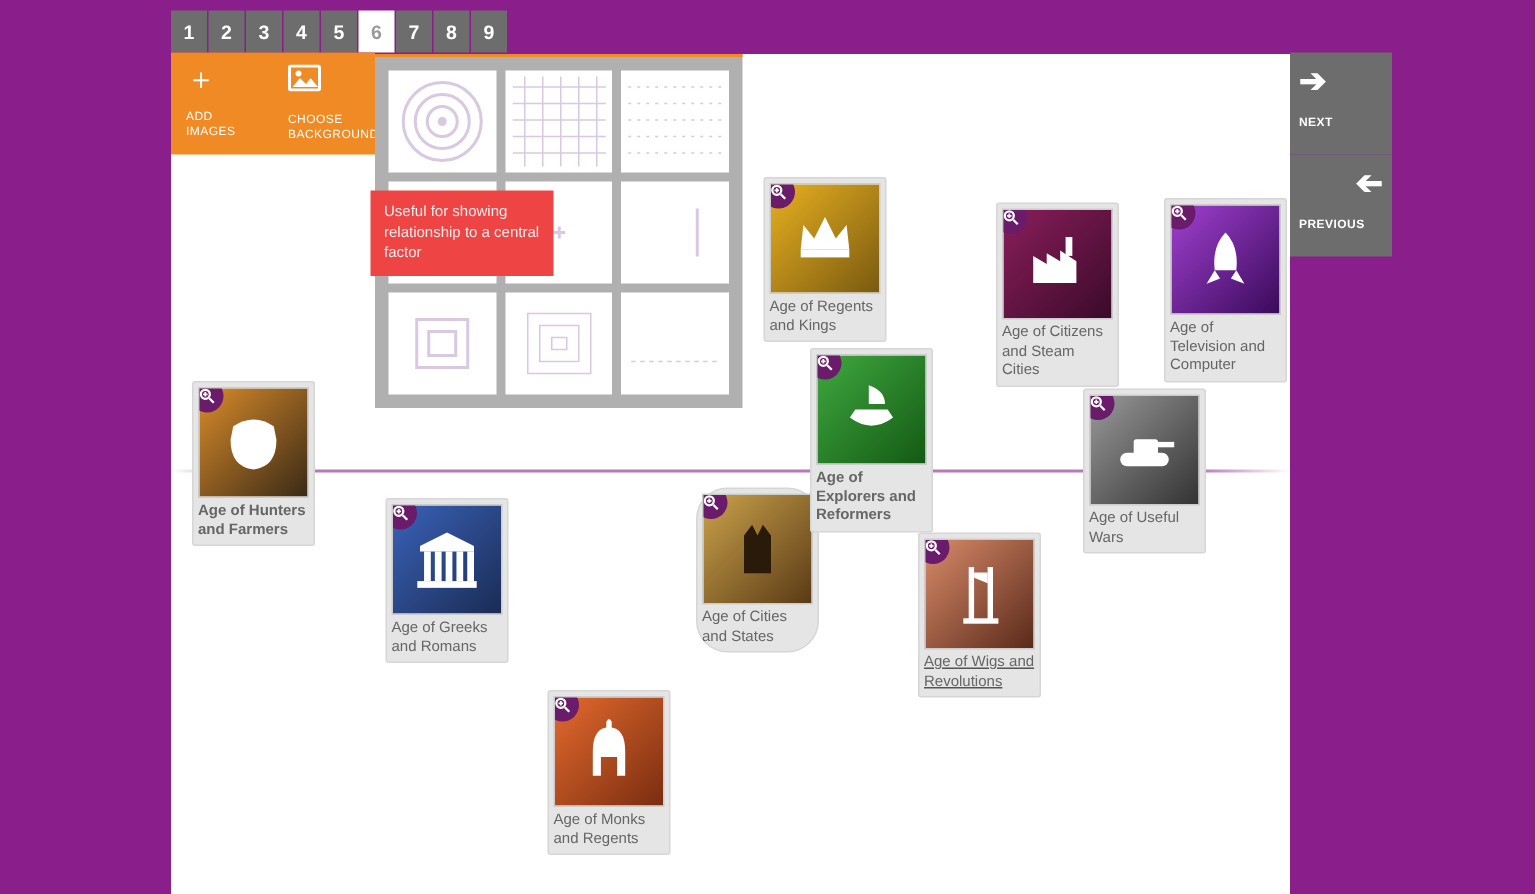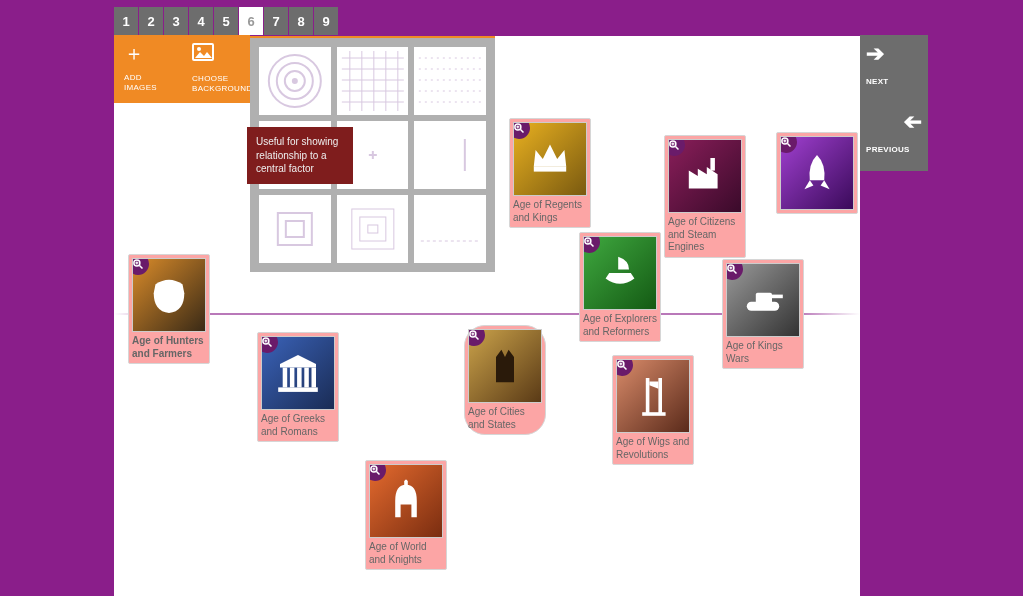--- a/index.html
+++ b/index.html
@@ -102,21 +102,21 @@
     cursor: pointer;
     font-size: 8px;
     font-weight: 600;
     letter-spacing: .3px;
   }
   .nav-btn .arrow { font-size: 22px; line-height: 1; }
 
   
   .card {
     position: absolute;
-    background: #fca5a5;
+    background: #e5e5e5;
     border: 1px solid #d6d6d6;
     border-radius: 2px;
     padding: 3px;
     width: 82px;
   }
   .card .thumb {
     width: 74px;
     height: 74px;
     border: 1px solid #ccc;
     position: relative;
@@ -168,22 +168,22 @@
     cursor: pointer;
     position: relative;
     overflow: hidden;
   }
   .bg-opt svg { position:absolute; inset:0; width:100%; height:100%; }
 
   .tooltip {
     position: absolute;
     left: 247px;
     top: 127px;
-    width: 106px;
-    background: #7f1d1d;
+    width: 122px;
+    background: #ef4444;
     color: #eee;
     font-size: 10px;
     line-height: 1.35;
     padding: 8px 9px;
     z-index: 20;
   }
 </style>
 </head>
 <body>
 
@@ -355,21 +355,21 @@
         </div>
         <div class="zoom">
           <svg viewBox="0 0 16 16">
             <circle cx="6.5" cy="6.5" r="4" fill="none" stroke="#fff" stroke-width="2"></circle>
             <line x1="10" y1="10" x2="14" y2="14" stroke="#fff" stroke-width="2"></line>
             <line x1="6.5" y1="4.5" x2="6.5" y2="8.5" stroke="#fff" stroke-width="1.6"></line>
             <line x1="4.5" y1="6.5" x2="8.5" y2="6.5" stroke="#fff" stroke-width="1.6"></line>
           </svg>
         </div>
       </div>
-      <div class="caption">Age of World and Knights</div>
+      <div class="caption">Age of Monks and Regents</div>
     </div>
     <div class="card" style="left: 464px; top: 325px; border-radius: 21px;">
       <div class="thumb" style="position: relative;">
         <div class="thumb-bg" style="background: linear-gradient(135deg, rgb(202, 162, 74), rgb(90, 58, 22));"></div>
         <div class="icon-white">
           <svg viewBox="0 0 60 60" width="54" height="54">
             <path d="M20 48 L20 20 L26 12 L30 20 L34 12 L40 20 L40 48 Z" fill="#2a1a0a"></path>
           </svg>
         </div>
         <div class="zoom">
@@ -396,41 +396,41 @@
           <svg viewBox="0 0 16 16">
             <circle cx="6.5" cy="6.5" r="4" fill="none" stroke="#fff" stroke-width="2"></circle>
             <line x1="10" y1="10" x2="14" y2="14" stroke="#fff" stroke-width="2"></line>
             <line x1="6.5" y1="4.5" x2="6.5" y2="8.5" stroke="#fff" stroke-width="1.6"></line>
             <line x1="4.5" y1="6.5" x2="8.5" y2="6.5" stroke="#fff" stroke-width="1.6"></line>
           </svg>
         </div>
       </div>
       <div class="caption">Age of Regents and Kings</div>
     </div>
-    <div class="card" style="left: 579px; top: 232px;">
+    <div class="card" style="left: 540px; top: 232px; font-weight: bold;">
       <div class="thumb" style="position: relative;">
         <div class="thumb-bg" style="background: linear-gradient(135deg, rgb(63, 168, 63), rgb(20, 90, 20));"></div>
         <div class="icon-white">
           <svg viewBox="0 0 60 60" width="54" height="54">
             <path d="M14 36 Q30 48 46 36 L42 30 L18 30 Z" fill="#fff"></path>
             <path d="M28 30 L28 12 Q40 16 40 26 L28 26 Z" fill="#fff"></path>
           </svg>
         </div>
         <div class="zoom">
           <svg viewBox="0 0 16 16">
             <circle cx="6.5" cy="6.5" r="4" fill="none" stroke="#fff" stroke-width="2"></circle>
             <line x1="10" y1="10" x2="14" y2="14" stroke="#fff" stroke-width="2"></line>
             <line x1="6.5" y1="4.5" x2="6.5" y2="8.5" stroke="#fff" stroke-width="1.6"></line>
             <line x1="4.5" y1="6.5" x2="8.5" y2="6.5" stroke="#fff" stroke-width="1.6"></line>
           </svg>
         </div>
       </div>
       <div class="caption">Age of Explorers and Reformers</div>
     </div>
-    <div class="card" style="left: 612px; top: 355px;">
+    <div class="card" style="left: 612px; top: 355px; text-decoration: underline;">
       <div class="thumb" style="position: relative;">
         <div class="thumb-bg" style="background: linear-gradient(135deg, rgb(217, 139, 106), rgb(90, 42, 26));"></div>
         <div class="icon-white">
           <svg viewBox="0 0 60 60" width="54" height="54">
             <rect x="22" y="10" width="4" height="40" fill="#fff"></rect>
             <rect x="36" y="10" width="4" height="40" fill="#fff"></rect>
             <path d="M26 14 L36 14 L36 22 L26 18 Z" fill="#fff"></path>
             <rect x="18" y="48" width="26" height="4" fill="#fff"></rect>
           </svg>
         </div>
@@ -456,56 +456,57 @@
         </div>
         <div class="zoom">
           <svg viewBox="0 0 16 16">
             <circle cx="6.5" cy="6.5" r="4" fill="none" stroke="#fff" stroke-width="2"></circle>
             <line x1="10" y1="10" x2="14" y2="14" stroke="#fff" stroke-width="2"></line>
             <line x1="6.5" y1="4.5" x2="6.5" y2="8.5" stroke="#fff" stroke-width="1.6"></line>
             <line x1="4.5" y1="6.5" x2="8.5" y2="6.5" stroke="#fff" stroke-width="1.6"></line>
           </svg>
         </div>
       </div>
-      <div class="caption">Age of Citizens and Steam Engines</div>
+      <div class="caption">Age of Citizens and Steam Cities</div>
     </div>
     <div class="card" style="left: 722px; top: 259px;">
       <div class="thumb" style="position: relative;">
         <div class="thumb-bg" style="background: linear-gradient(135deg, rgb(153, 153, 153), rgb(51, 51, 51));"></div>
         <div class="icon-white">
           <svg viewBox="0 0 60 60" width="54" height="54">
             <rect x="12" y="32" width="36" height="10" rx="5" fill="#fff"></rect>
             <rect x="22" y="22" width="18" height="12" rx="2" fill="#fff"></rect>
             <rect x="36" y="24" width="16" height="4" fill="#fff"></rect>
           </svg>
         </div>
         <div class="zoom">
           <svg viewBox="0 0 16 16">
             <circle cx="6.5" cy="6.5" r="4" fill="none" stroke="#fff" stroke-width="2"></circle>
             <line x1="10" y1="10" x2="14" y2="14" stroke="#fff" stroke-width="2"></line>
             <line x1="6.5" y1="4.5" x2="6.5" y2="8.5" stroke="#fff" stroke-width="1.6"></line>
             <line x1="4.5" y1="6.5" x2="8.5" y2="6.5" stroke="#fff" stroke-width="1.6"></line>
           </svg>
         </div>
       </div>
-      <div class="caption">Age of Kings Wars</div>
+      <div class="caption">Age of Useful Wars</div>
     </div>
     <div class="card" style="left: 776px; top: 132px;">
       <div class="thumb" style="position: relative;">
         <div class="thumb-bg" style="background: linear-gradient(135deg, rgb(160, 64, 208), rgb(58, 10, 90));"></div>
         <div class="icon-white">
           <svg viewBox="0 0 60 60" width="54" height="54">
             <path d="M30 10 Q40 20 38 38 L22 38 Q20 20 30 10 Z" fill="#fff"></path>
             <path d="M22 38 L16 48 L26 44 Z" fill="#fff"></path>
             <path d="M38 38 L44 48 L34 44 Z" fill="#fff"></path>
           </svg>
         </div>
         <div class="zoom">
           <svg viewBox="0 0 16 16">
             <circle cx="6.5" cy="6.5" r="4" fill="none" stroke="#fff" stroke-width="2"></circle>
             <line x1="10" y1="10" x2="14" y2="14" stroke="#fff" stroke-width="2"></line>
             <line x1="6.5" y1="4.5" x2="6.5" y2="8.5" stroke="#fff" stroke-width="1.6"></line>
             <line x1="4.5" y1="6.5" x2="8.5" y2="6.5" stroke="#fff" stroke-width="1.6"></line>
           </svg>
         </div>
       </div>
+      <div class="caption">Age of Television and Computer</div>
     </div>
   </div>
 
 </body></html>

